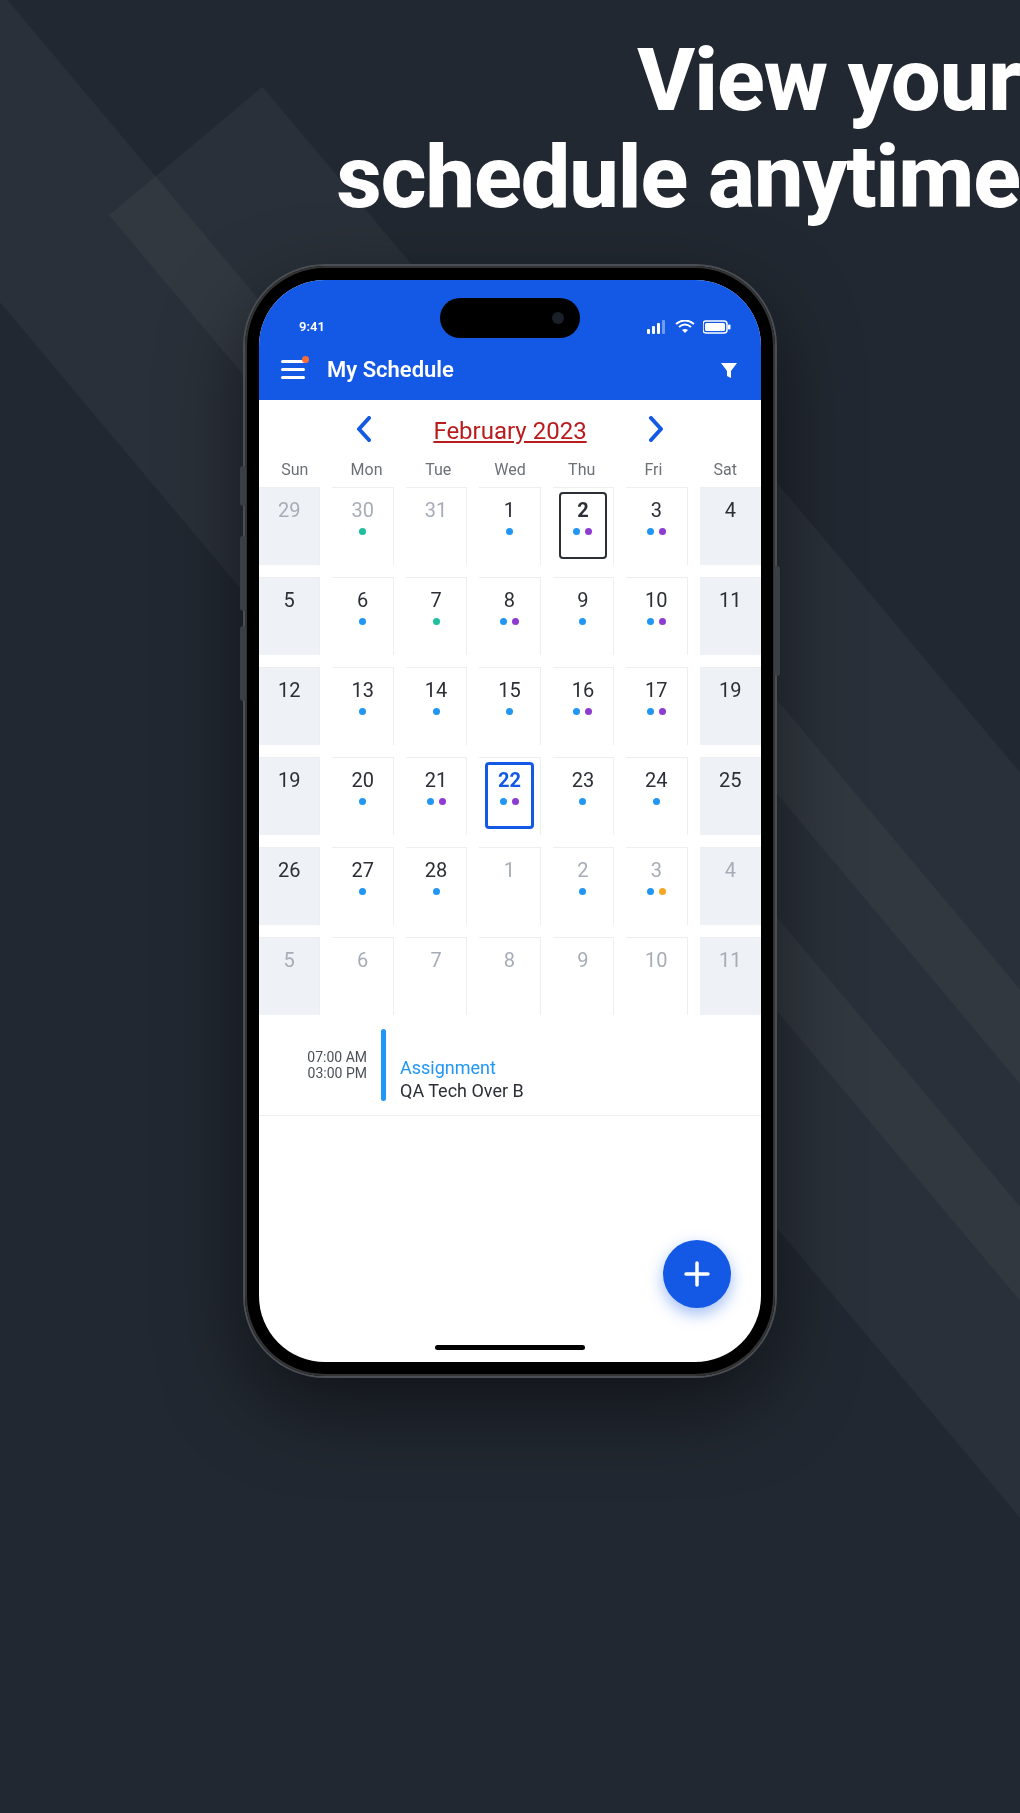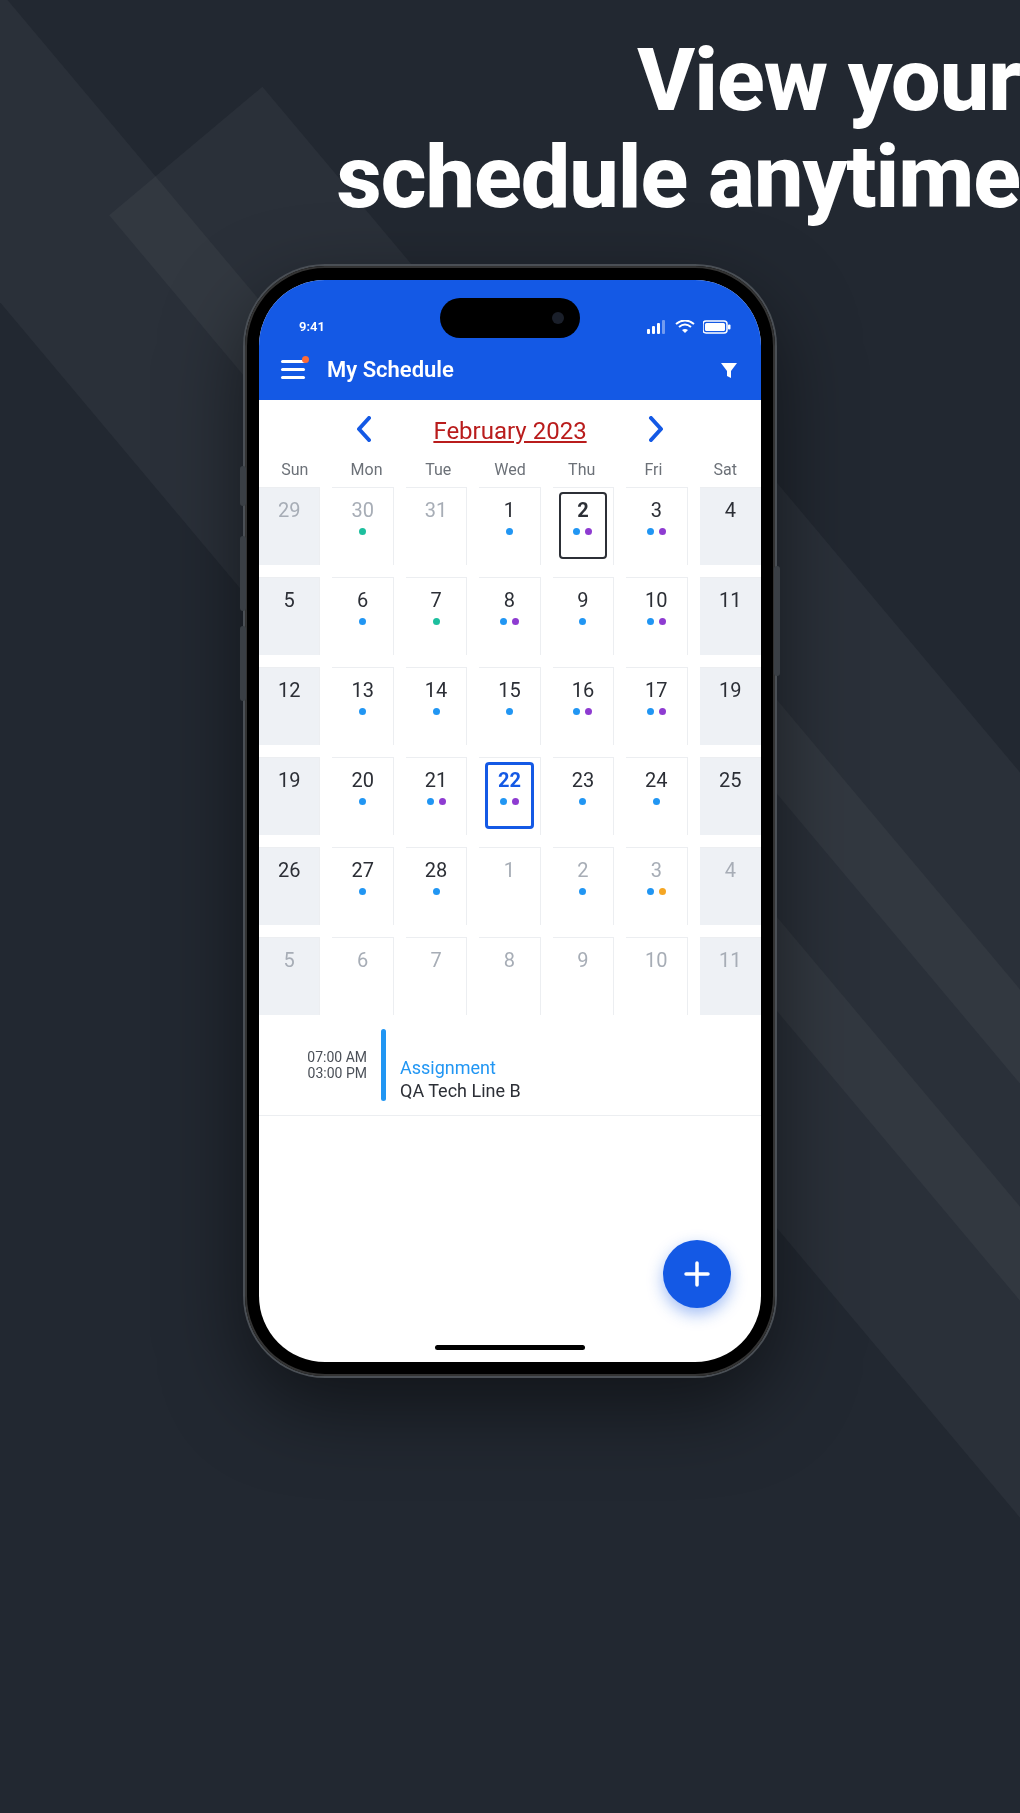--- a/index.html
+++ b/index.html
@@ -518,21 +518,21 @@
 
       <div class="events" id="events">
           <div class="event-row">
             <div class="event-time">
               <span>07:00 AM</span>
               <span>03:00 PM</span>
             </div>
             <div class="event-bar blue"></div>
             <div class="event-body">
               <div class="event-title blue">Assignment</div>
-              <div class="event-sub">QA Tech Line B</div>
+              <div class="event-sub">QA Tech Over B</div>
             </div>
           </div>
         </div>
 
       <div class="fab">
         <svg width="30" height="30" viewBox="0 0 30 30">
             <path d="M15 4 L15 26 M4 15 L26 15" stroke="#fff" stroke-width="3.5" stroke-linecap="round"></path>
           </svg>
       </div>
 

